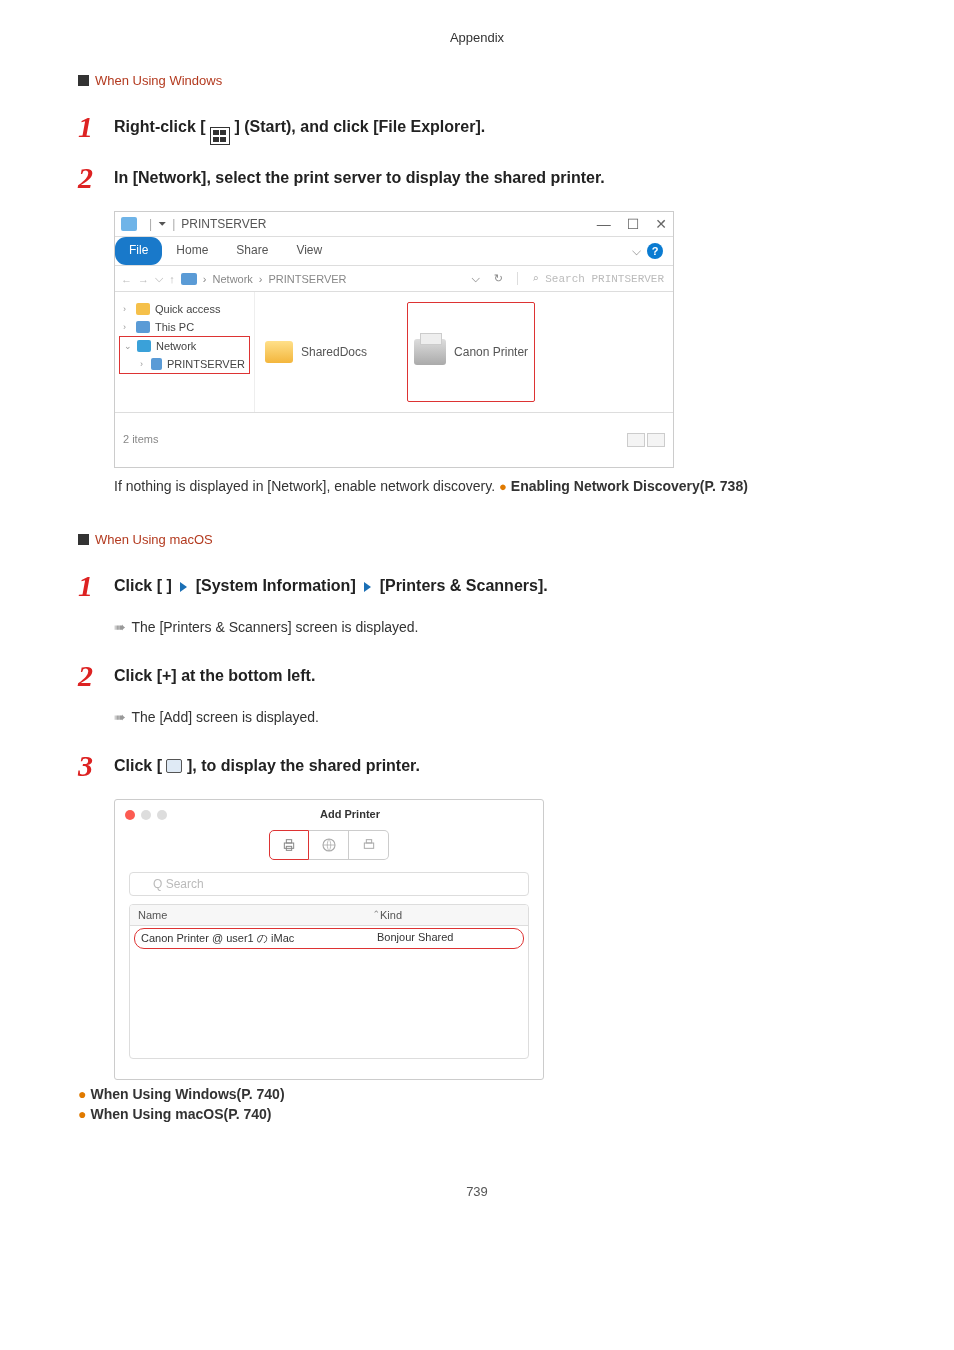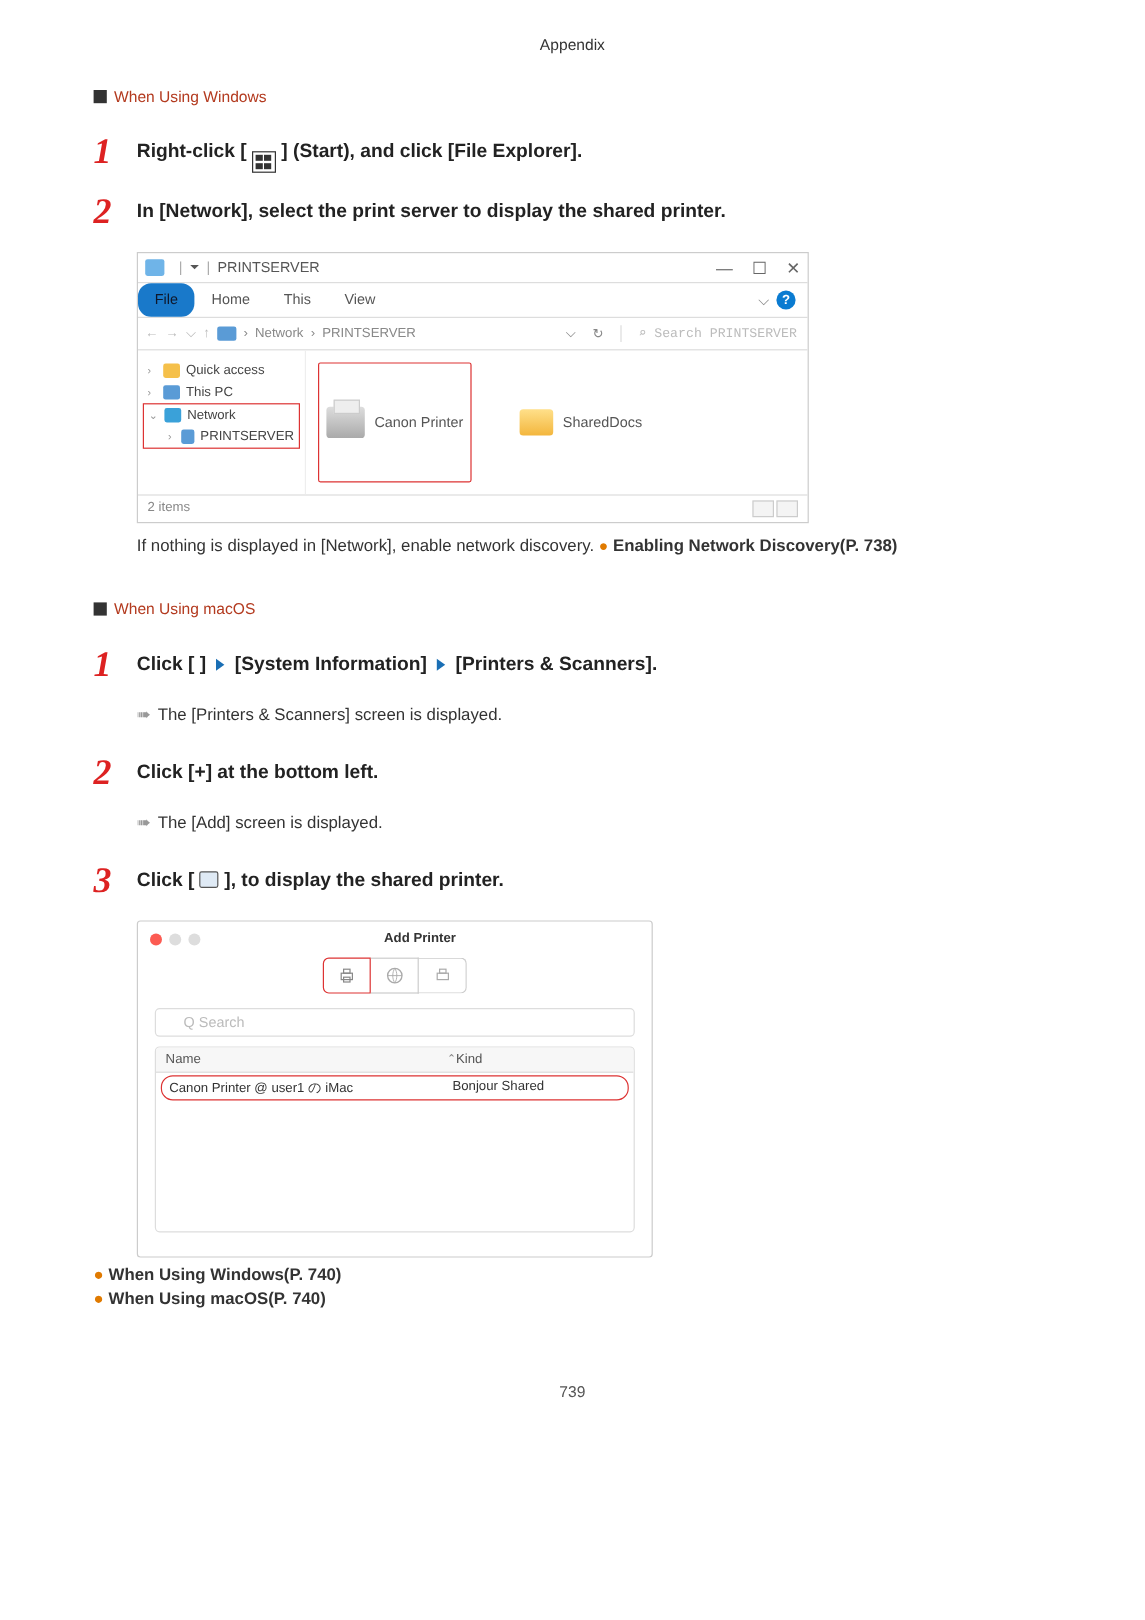--- a/index.html
+++ b/index.html
@@ -26,21 +26,21 @@
 
   
   .win-explorer { width: 560px; border: 1px solid #ccc; background: #fff; font-size: 12px; color: #555; }
   .win-title { display: flex; align-items: center; padding: 4px 6px; border-bottom: 1px solid #ddd; }
   .win-title .folder-ico { width: 16px; height: 14px; background: #6fb4e8; border-radius: 2px; margin-right: 6px; }
   .win-title .pipe { color: #aaa; margin: 0 6px; }
   .win-title .caret { font-size: 10px; color: #555; }
   .win-ctrl { margin-left: auto; display: flex; gap: 16px; font-size: 14px; color: #666; }
   .ribbon { display: flex; padding: 0; }
   .ribbon .tab { padding: 6px 14px; font-size: 12px; }
-  .ribbon .tab.active { background: #1979ca; color: #0f172a; border-radius: 11px; }
+  .ribbon .tab.active { background: #1979ca; color: #ffffff; border-radius: 11px; }
   .ribbon .tab.help { margin-left: auto; padding-right: 10px; display: flex; align-items: center; gap: 6px; color: #888; }
   .help-q { width: 16px; height: 16px; border-radius: 8px; background: #0a7bd1; color: #fff; font-size: 11px; display: inline-flex; align-items: center; justify-content: center; font-weight: bold; }
   .addr { display: flex; align-items: center; border-top: 1px solid #ddd; border-bottom: 1px solid #ddd; padding: 6px; gap: 6px; font-size: 11px; color: #888; }
   .addr .nav-arrow { color: #bbb; }
   .addr .breadcrumb { flex: 1; display: flex; align-items: center; gap: 6px; }
   .addr .pc-ico { width: 16px; height: 12px; background: #5a9bd6; border-radius: 2px; }
   .addr .search { border-left: 1px solid #ddd; padding-left: 14px; color: #bbb; width: 150px; font-family: Liberation Mono, monospace; }
   .addr .refresh { padding: 0 8px; color: #888; }
   .win-body { display: flex; min-height: 120px; }
   .sidebar { width: 140px; border-right: 1px solid #eee; padding: 8px 4px; font-size: 11px; }
@@ -51,21 +51,21 @@
   .i-star { background: #f5c04a; }
   .i-pc { background: #5a9bd6; }
   .i-net { background: #3aa1d9; }
   .highlight-box { border: 1px solid #d33; }
   .main-pane { flex: 1; padding: 10px; display: flex; gap: 40px; }
   .file-item { display: flex; align-items: center; gap: 8px; font-size: 12px; }
   .printer-hl { border: 1px solid #d33; padding: 2px 6px; border-radius: 2px; }
   .printer-ico { width: 32px; height: 26px; background: linear-gradient(#ddd,#aaa); border-radius: 3px; position: relative; }
   .printer-ico::after { content: ""; position: absolute; top: -6px; left: 6px; width: 20px; height: 10px; background: #eee; border: 1px solid #ccc; }
   .folder-ico2 { width: 28px; height: 22px; background: linear-gradient(#ffe08a,#f3b63d); border-radius: 3px; }
-  .statusbar { border-top: 1px solid #ddd; padding: 4px 8px; font-size: 11px; color: #888; display: flex; }
+  .statusbar { border-top: 1px solid #ddd; padding: 20px 8px; font-size: 11px; color: #888; display: flex; }
   .statusbar .right { margin-left: auto; display: flex; gap: 2px; }
   .view-ico { width: 18px; height: 14px; border: 1px solid #ccc; background: #f4f4f4; }
 
   .after-img { margin: 10px 0 0 36px; font-size: 14px; }
   .link-orange { color: #333; font-weight: bold; }
   .link-orange .bullet { color: #e07a00; margin-right: 4px; font-size: 13px; }
 
   
   .mac-box { width: 430px; border: 1px solid #ccc; background: #fff; border-radius: 3px; }
   .mac-top { padding: 8px 10px 0; }
@@ -146,21 +146,21 @@
         <span>PRINTSERVER</span>
         <div class="win-ctrl">
           <span>—</span>
           <span>☐</span>
           <span>✕</span>
         </div>
       </div>
       <div class="ribbon">
         <div class="tab active">File</div>
         <div class="tab">Home</div>
-        <div class="tab">This</div>
+        <div class="tab">Share</div>
         <div class="tab">View</div>
         <div class="tab help">
           <span>⌵</span>
           <span class="help-q">?</span>
         </div>
       </div>
       <div class="addr">
         <span class="nav-arrow">←</span>
         <span class="nav-arrow">→</span>
         <span class="nav-arrow">⌵</span>
@@ -198,27 +198,27 @@
               <span>Network</span>
             </div>
             <div class="sidebar-item sub">
               <span class="chev">›</span>
               <span class="ico i-pc"></span>
               <span>PRINTSERVER</span>
             </div>
           </div>
         </div>
         <div class="main-pane">
+          <div class="file-item">
+            <span class="folder-ico2"></span>
+            <span>SharedDocs</span>
+          </div>
           <div class="file-item printer-hl">
             <span class="printer-ico"></span>
             <span>Canon Printer</span>
-          </div>
-          <div class="file-item">
-            <span class="folder-ico2"></span>
-            <span>SharedDocs</span>
           </div>
         </div>
       </div>
       <div class="statusbar">
         <span>2 items</span>
         <div class="right">
           <span class="view-ico"></span>
           <span class="view-ico"></span>
         </div>
       </div>

